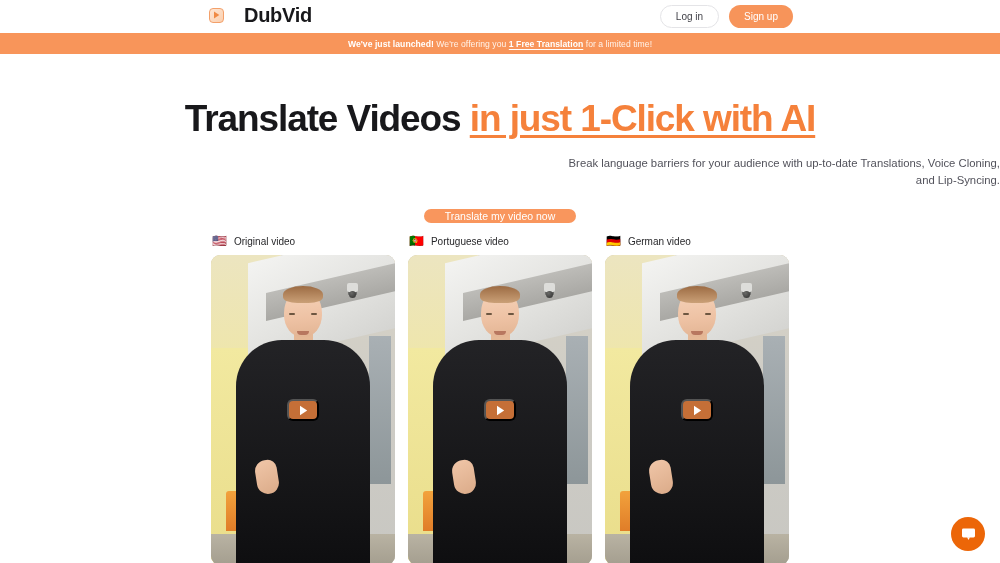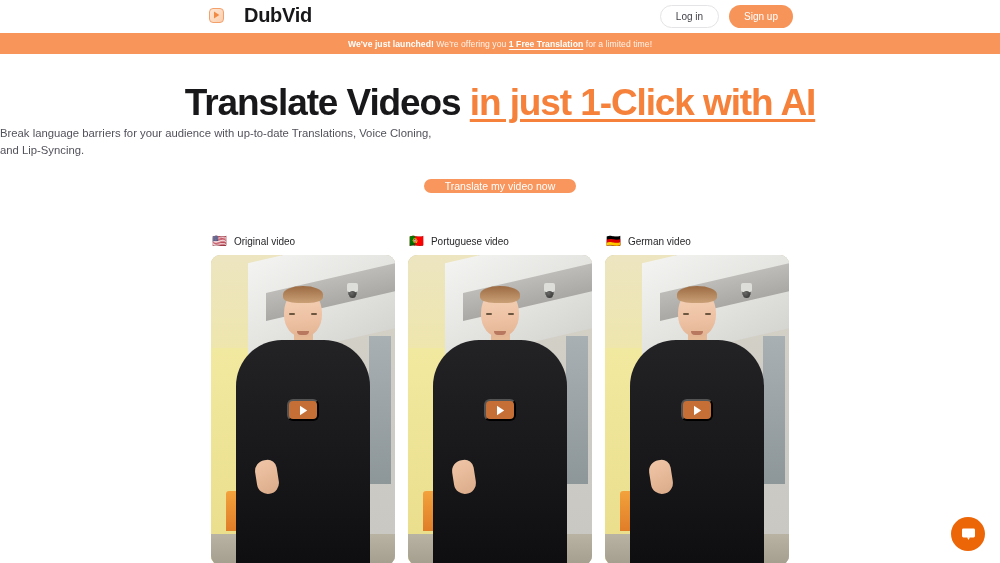--- a/index.html
+++ b/index.html
@@ -80,35 +80,36 @@
   }
   .announce-text b { font-weight: bold; color: #ffffff; }
   .announce-text u {
     font-weight: bold; color: #ffffff;
     text-decoration: underline; text-underline-offset: 1.5px;
   }
 
   
   .hero { position: absolute; top: 54px; left: 0; width: 1000px; }
   .headline {
-    margin-top: 28px;
+    margin-top: 44px;
     text-align: center;
     font-size: 37px; font-weight: bold;
     color: #18181b; letter-spacing: -1.1px;
     line-height: 1.15;
     white-space: nowrap;
   }
   .headline .accent {
     color: #f5813b;
     text-decoration: underline;
     text-decoration-thickness: 2.5px;
     text-underline-offset: 4px;
   }
   .subhead {
-    text-align: left;
+    margin-top: 14px;
+    text-align: right;
     font-size: 11.3px; color: #52525b;
     line-height: 1.55;
   }
   .cta-wrap { margin-top: 16px; text-align: center; }
   .btn-cta {
     display: inline-block;
     background: #f9965d;
     color: #ffffff;
     font-size: 10.5px; font-weight: 500;
     border: none; border-radius: 999px;

